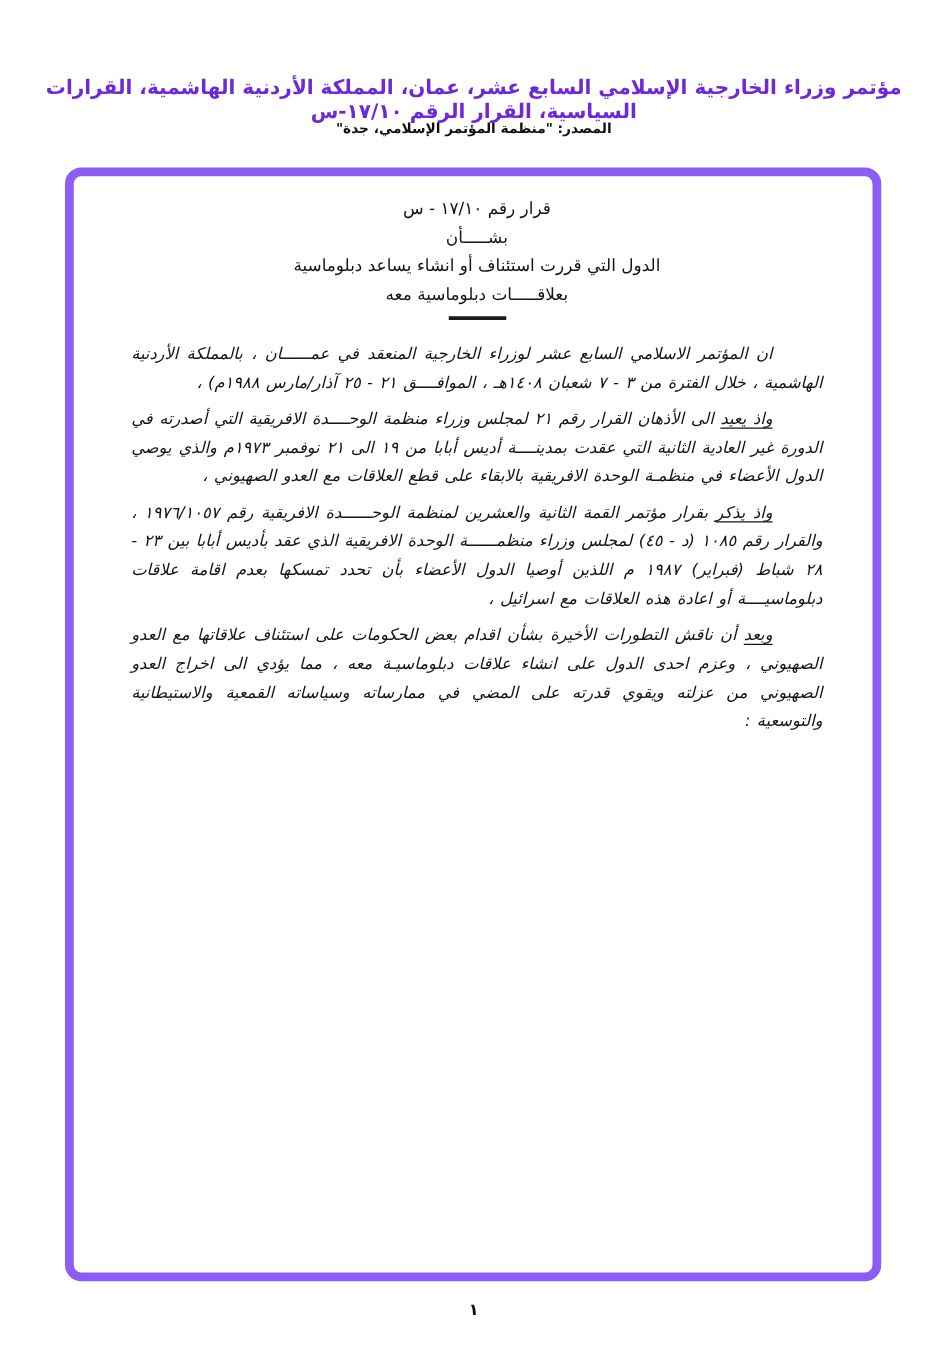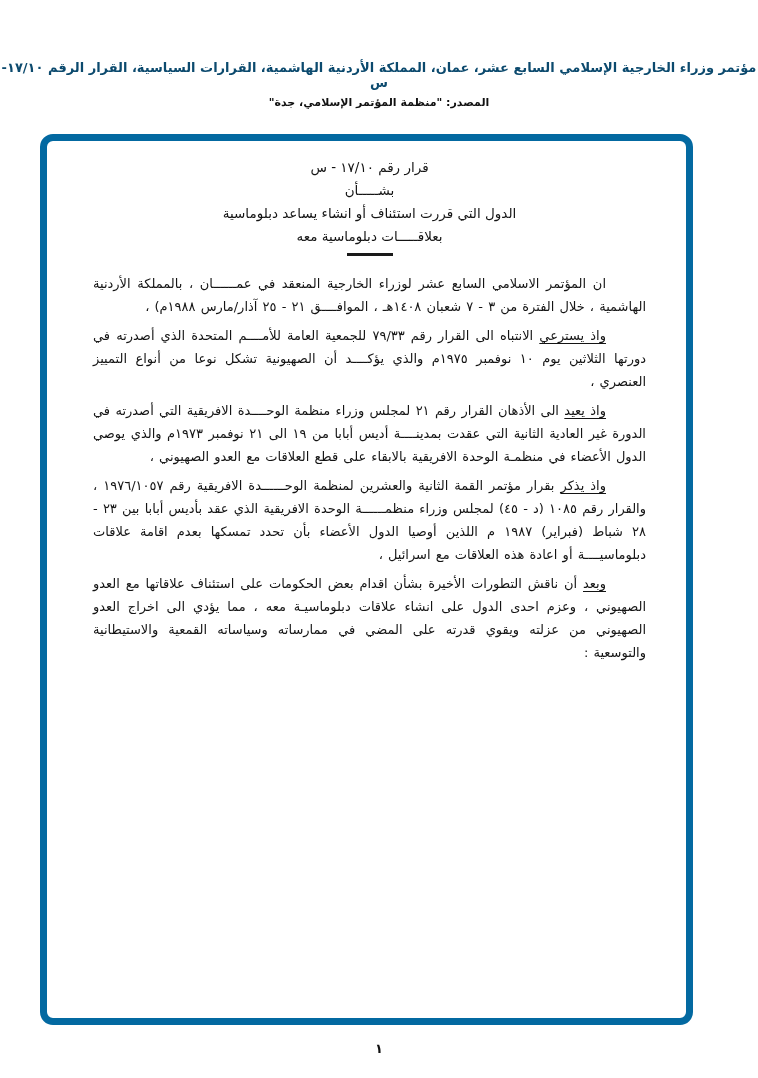--- a/index.html
+++ b/index.html
@@ -8,37 +8,37 @@
     background:#ffffff;
     position:relative;
     font-family:"DejaVu Sans",sans-serif;
     color:#161616;
     overflow:hidden;
   }
   .header-line1{
     position:absolute;top:60px;left:0;right:0;
     text-align:center;
     direction:rtl;
-    font-size:13px;font-weight:bold;
-    color:#0c4a6e;
+    font-size:16px;font-weight:bold;
+    color:#6d28d9;
     letter-spacing:0px;
   }
   .header-line2{
     position:absolute;top:96px;left:0;right:0;
     text-align:center;
     direction:rtl;
     font-size:11px;font-weight:bold;
     color:#111;
   }
   .doc-frame{
     position:absolute;
-    left:40px;top:134px;
+    left:52px;top:134px;
     width:653px;height:891px;
     box-sizing:border-box;
-    border:7px solid #0369a1;
+    border:7px solid #8b5cf6;
     border-radius:13px;
     overflow:hidden;
     background:#fff;
   }
   .doc-inner{
     direction:rtl;
     padding:15px 40px 8px 46px;
   }
   .title-block{
     text-align:center;
@@ -47,20 +47,21 @@
     color:#141414;
   }
   .title-line{white-space:nowrap;}
   .title-divider{
     width:46px;height:3px;
     background:#1a1a1a;
     margin:5px auto 0 auto;
   }
   .body-block{
     margin-top:16px;
+    font-style:italic;
   }
   .para{
     direction:rtl;
     text-align:justify;
     text-align-last:right;
     font-size:13px;
     line-height:23px;
     margin:6px 0;
     text-indent:40px;
     color:#141414;
@@ -90,21 +91,20 @@
     <div class="title-block">
       <div class="title-line">قرار رقم ١٧/١٠ - س</div>
       <div class="title-line">بشـــــأن</div>
       <div class="title-line">الدول التي قررت استئناف أو انشاء يساعد دبلوماسية</div>
       <div class="title-line">بعلاقـــــات دبلوماسية معه</div>
       <div class="title-divider"></div>
     </div>
 
     <div class="body-block">
       <p class="para"><span class="lead"></span><span>ان المؤتمر الاسلامي السابع عشر لوزراء الخارجية المنعقد في عمــــــان ، بالمملكة الأردنية الهاشمية ، خلال الفترة من ٣ - ٧ شعبان ١٤٠٨هـ ، الموافــــق ٢١ - ٢٥ آذار/مارس ١٩٨٨م) ،</span></p>
-      <p class="para"><span class="lead">واذ يسترعي</span><span> الانتباه الى القرار رقم ٧٩/٣٣ للجمعية العامة للأمــــم المتحدة الذي أصدرته في دورتها الثلاثين يوم ١٠ نوفمبر ١٩٧٥م والذي يؤكــــد أن الصهيونية تشكل نوعا من أنواع التمييز العنصري ،</span></p>
       <p class="para"><span class="lead">واذ يعيد</span><span> الى الأذهان القرار رقم ٢١ لمجلس وزراء منظمة الوحــــدة الافريقية التي أصدرته في الدورة غير العادية الثانية التي عقدت بمدينــــة أديس أبابا من ١٩ الى ٢١ نوفمبر ١٩٧٣م والذي يوصي الدول الأعضاء في منظمـة الوحدة الافريقية بالابقاء على قطع العلاقات مع العدو الصهيوني ،</span></p>
       <p class="para"><span class="lead">واذ يذكر</span><span> بقرار مؤتمر القمة الثانية والعشرين لمنظمة الوحــــــدة الافريقية رقم ١٩٧٦/١٠٥٧ ، والقرار رقم ١٠٨٥ (د - ٤٥) لمجلس وزراء منظمــــــة الوحدة الافريقية الذي عقد بأديس أبابا بين ٢٣ - ٢٨ شباط (فبراير) ١٩٨٧ م اللذين أوصيا الدول الأعضاء بأن تحدد تمسكها بعدم اقامة علاقات دبلوماسيــــة أو اعادة هذه العلاقات مع اسرائيل ،</span></p>
       <p class="para"><span class="lead">وبعد</span><span> أن ناقش التطورات الأخيرة بشأن اقدام بعض الحكومات على استئناف علاقاتها مع العدو الصهيوني ، وعزم احدى الدول على انشاء علاقات دبلوماسيـة معه ، مما يؤدي الى اخراج العدو الصهيوني من عزلته ويقوي قدرته على المضي في ممارساته وسياساته القمعية والاستيطانية والتوسعية :</span></p>
     </div>
 
   </div>
 </div>
 
 <div class="page-number">١</div>
 

